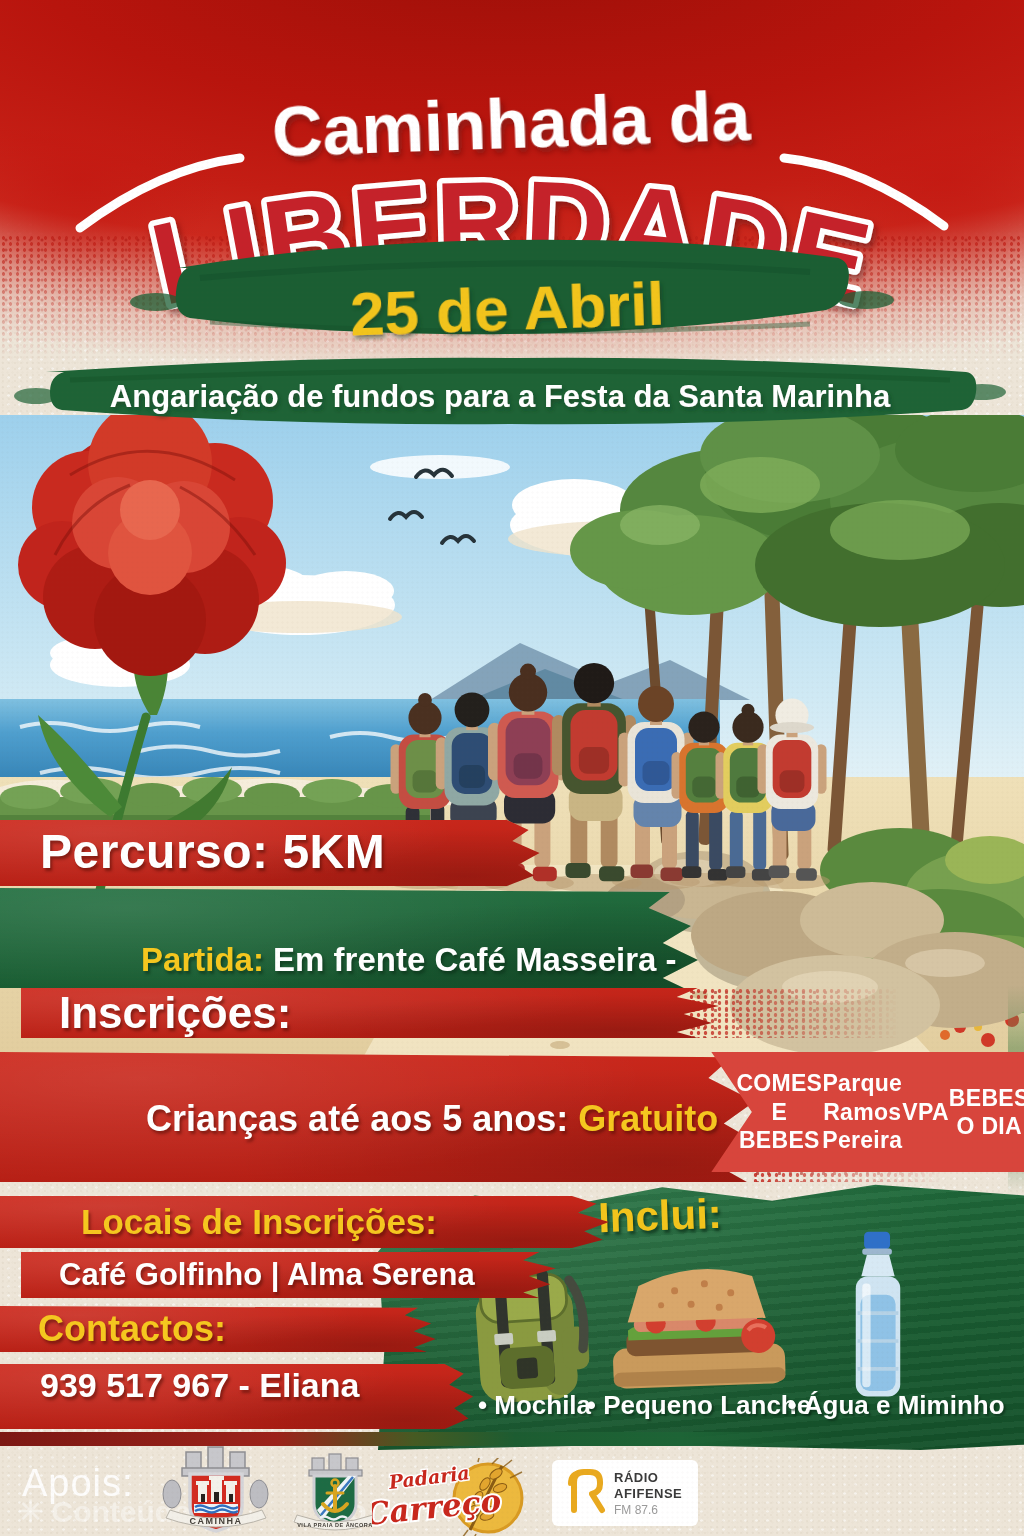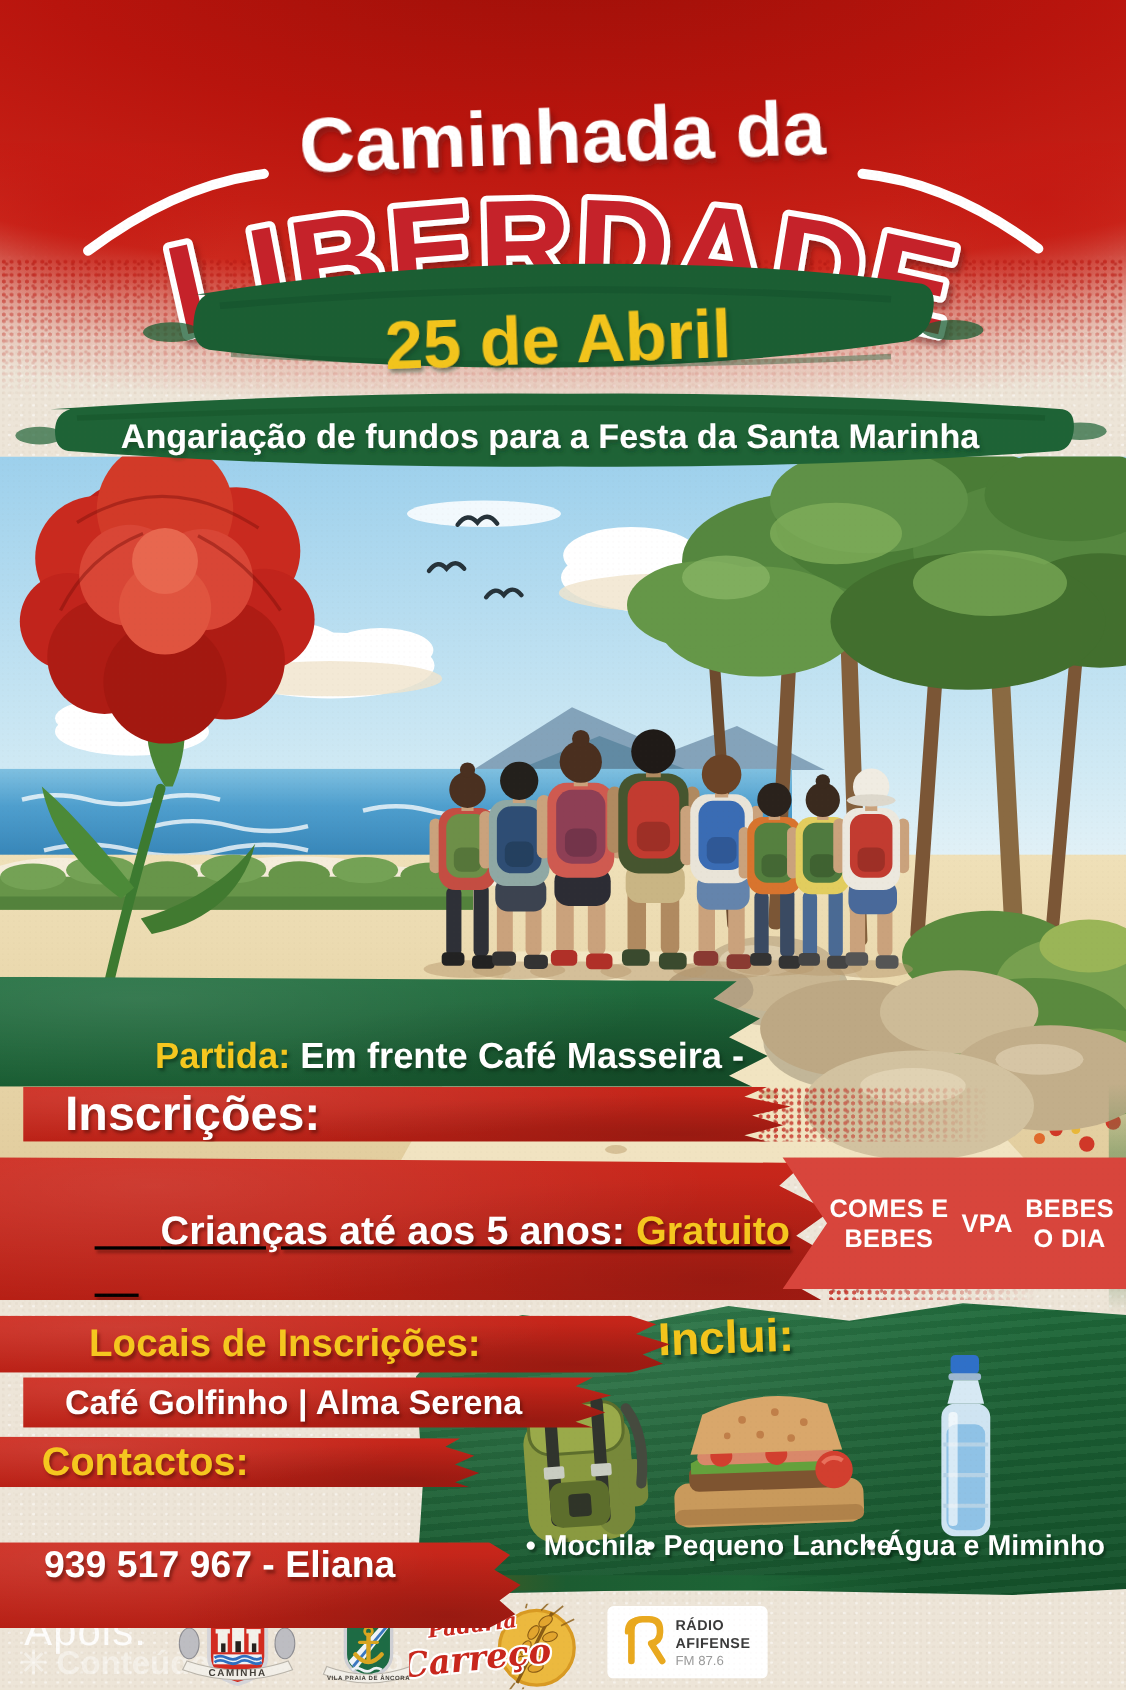--- a/index.html
+++ b/index.html
@@ -51,21 +51,21 @@
     mask-image:linear-gradient(90deg, black, transparent 92%);}
   
   .percurso{top:820px;height:66px;width:545px;}
   .percurso .t{font-size:48px;font-weight:bold;line-height:64px;padding-left:40px;letter-spacing:.5px;}
   .routeband{top:888px;height:100px;width:705px;}
   .routeband .line{font-size:33px;font-weight:bold;padding-left:38px;line-height:42px;}
   .routeband .line:first-child{margin-top:9px;}
   
   .insc-head{top:988px;height:50px;width:705px;}
   .insc-head .t{font-size:44px;font-weight:bold;line-height:50px;padding-left:38px;}
-  .insc-body{top:1052px;height:130px;width:770px;text-decoration:underline;}
+  .insc-body{top:1052px;height:130px;width:770px;}
   .insc-body .row{font-size:36px;font-weight:bold;padding-left:38px;line-height:43px;}
   .insc-body{padding-top:2px;box-sizing:border-box;}
   
   .badge{position:absolute;left:700px;top:1052px;width:324px;height:120px;z-index:7;
     background:#d8453c;clip-path:polygon(3.5% 0,100% 0,100% 100%,3.5% 100%,16% 50%);
     display:flex;flex-direction:row;justify-content:center;align-items:center;
     padding-left:42px;box-sizing:border-box;}
   .badge div{color:#fff;font-weight:bold;font-size:23px;line-height:28.5px;letter-spacing:.3px;text-align:center;}
   
   .green-panel{position:absolute;left:378px;top:1182px;width:646px;height:268px;z-index:4;
@@ -79,21 +79,21 @@
   .include-icon{position:absolute;z-index:5;}
   .include-label{position:absolute;z-index:5;font-size:26px;font-weight:bold;color:#fff;
     text-align:center;text-shadow:2px 2px 2px rgba(8,40,20,.6);}
   
   .locais{top:1196px;height:52px;width:572px;}
   .locais .t{font-size:35px;font-weight:bold;line-height:52px;padding-left:38px;}
   .cafe{top:1252px;height:46px;width:540px;}
   .cafe .t{font-size:31px;font-weight:bold;line-height:46px;padding-left:38px;}
   .contactos{top:1306px;height:46px;width:440px;}
   .contactos .t{font-size:36px;font-weight:bold;line-height:46px;padding-left:38px;}
-  .numbers{top:1402px;height:78px;width:478px;}
+  .numbers{top:1364px;height:65px;width:478px;}
   .numbers .line{font-size:34px;font-weight:bold;line-height:37px;padding-left:40px;}
   .numbers{padding-top:3px;box-sizing:border-box;}
   .divider{position:absolute;left:0;top:1432px;width:920px;height:14px;z-index:4;
     background:linear-gradient(90deg,#7c1813 0%,#9c221a 30%,#465a22 45%,#1c5c31 56%,#1d6436 74%,rgba(29,100,54,0) 90%);}
   .edge-green{position:absolute;left:1008px;top:985px;width:16px;height:210px;z-index:3;opacity:.55;
     background:linear-gradient(180deg,rgba(90,130,80,.0),#5f8a55 30%,#4a7a47 70%,rgba(74,122,71,0));}
   
   .logo{position:absolute;z-index:5;}
   .support-label{position:absolute;left:22px;top:1462px;z-index:5;font-size:38px;
     color:rgba(255,255,255,.88);font-weight:400;letter-spacing:1px;}
@@ -425,20 +425,23 @@
       <circle cx="150" cy="138" r="42" fill="#e0543f"></circle>
         <circle cx="150" cy="95" r="30" fill="#e8674f"></circle>
       <g stroke="#7e100a" stroke-width="3" fill="none" opacity=".45">
         <path d="M70,60 Q150,10 235,65"></path>
           <path d="M55,140 Q80,90 130,70"></path>
           <path d="M255,140 Q225,95 180,72"></path>
       </g>
     </g>
   </svg>
 
+  <div class="bar jag-a percurso">
+    <div class="t w shadow-dark">Percurso: 5KM</div>
+  </div>
   <div class="bar green jag-b routeband">
     <div class="line pre shadow-green">
       <span class="y">Partida:</span><span class="w"> Em frente Café Masseira - </span><span class="y">10H</span>
     </div>
     <div class="line pre shadow-green">
       <span class="y">Meta:</span><span class="w"> Moledo - Entrada Mata Camarido</span>
     </div>
   </div>
 
   <div class="bar jag-c insc-head">
@@ -454,20 +457,21 @@
     </div>
     <div class="row pre shadow-dark">
       <span class="w">Adultos: </span><span class="y">10€</span>
     </div>
   </div>
   <div class="spk" style="left:752px;top:1052px;width:210px;height:130px;"></div>
   <div class="edge-green"></div>
 
   <div class="badge">
     <div>COMES E BEBES</div>
+    <div>Parque Ramos Pereira</div>
     <div>VPA</div>
     <div>BEBES O DIA</div>
   </div>
 
   <div class="green-panel"></div>
   <div class="includes-heading">Inclui:</div>
 
   <svg class="include-icon" style="left:455px;top:1242px;" width="150" height="168" viewBox="0 0 150 180">
     <g transform="rotate(-4 75 90)">
       <path d="M58,36 q17,-14 34,0" stroke="#3a3f36" stroke-width="9" fill="none" stroke-linecap="round"></path>

